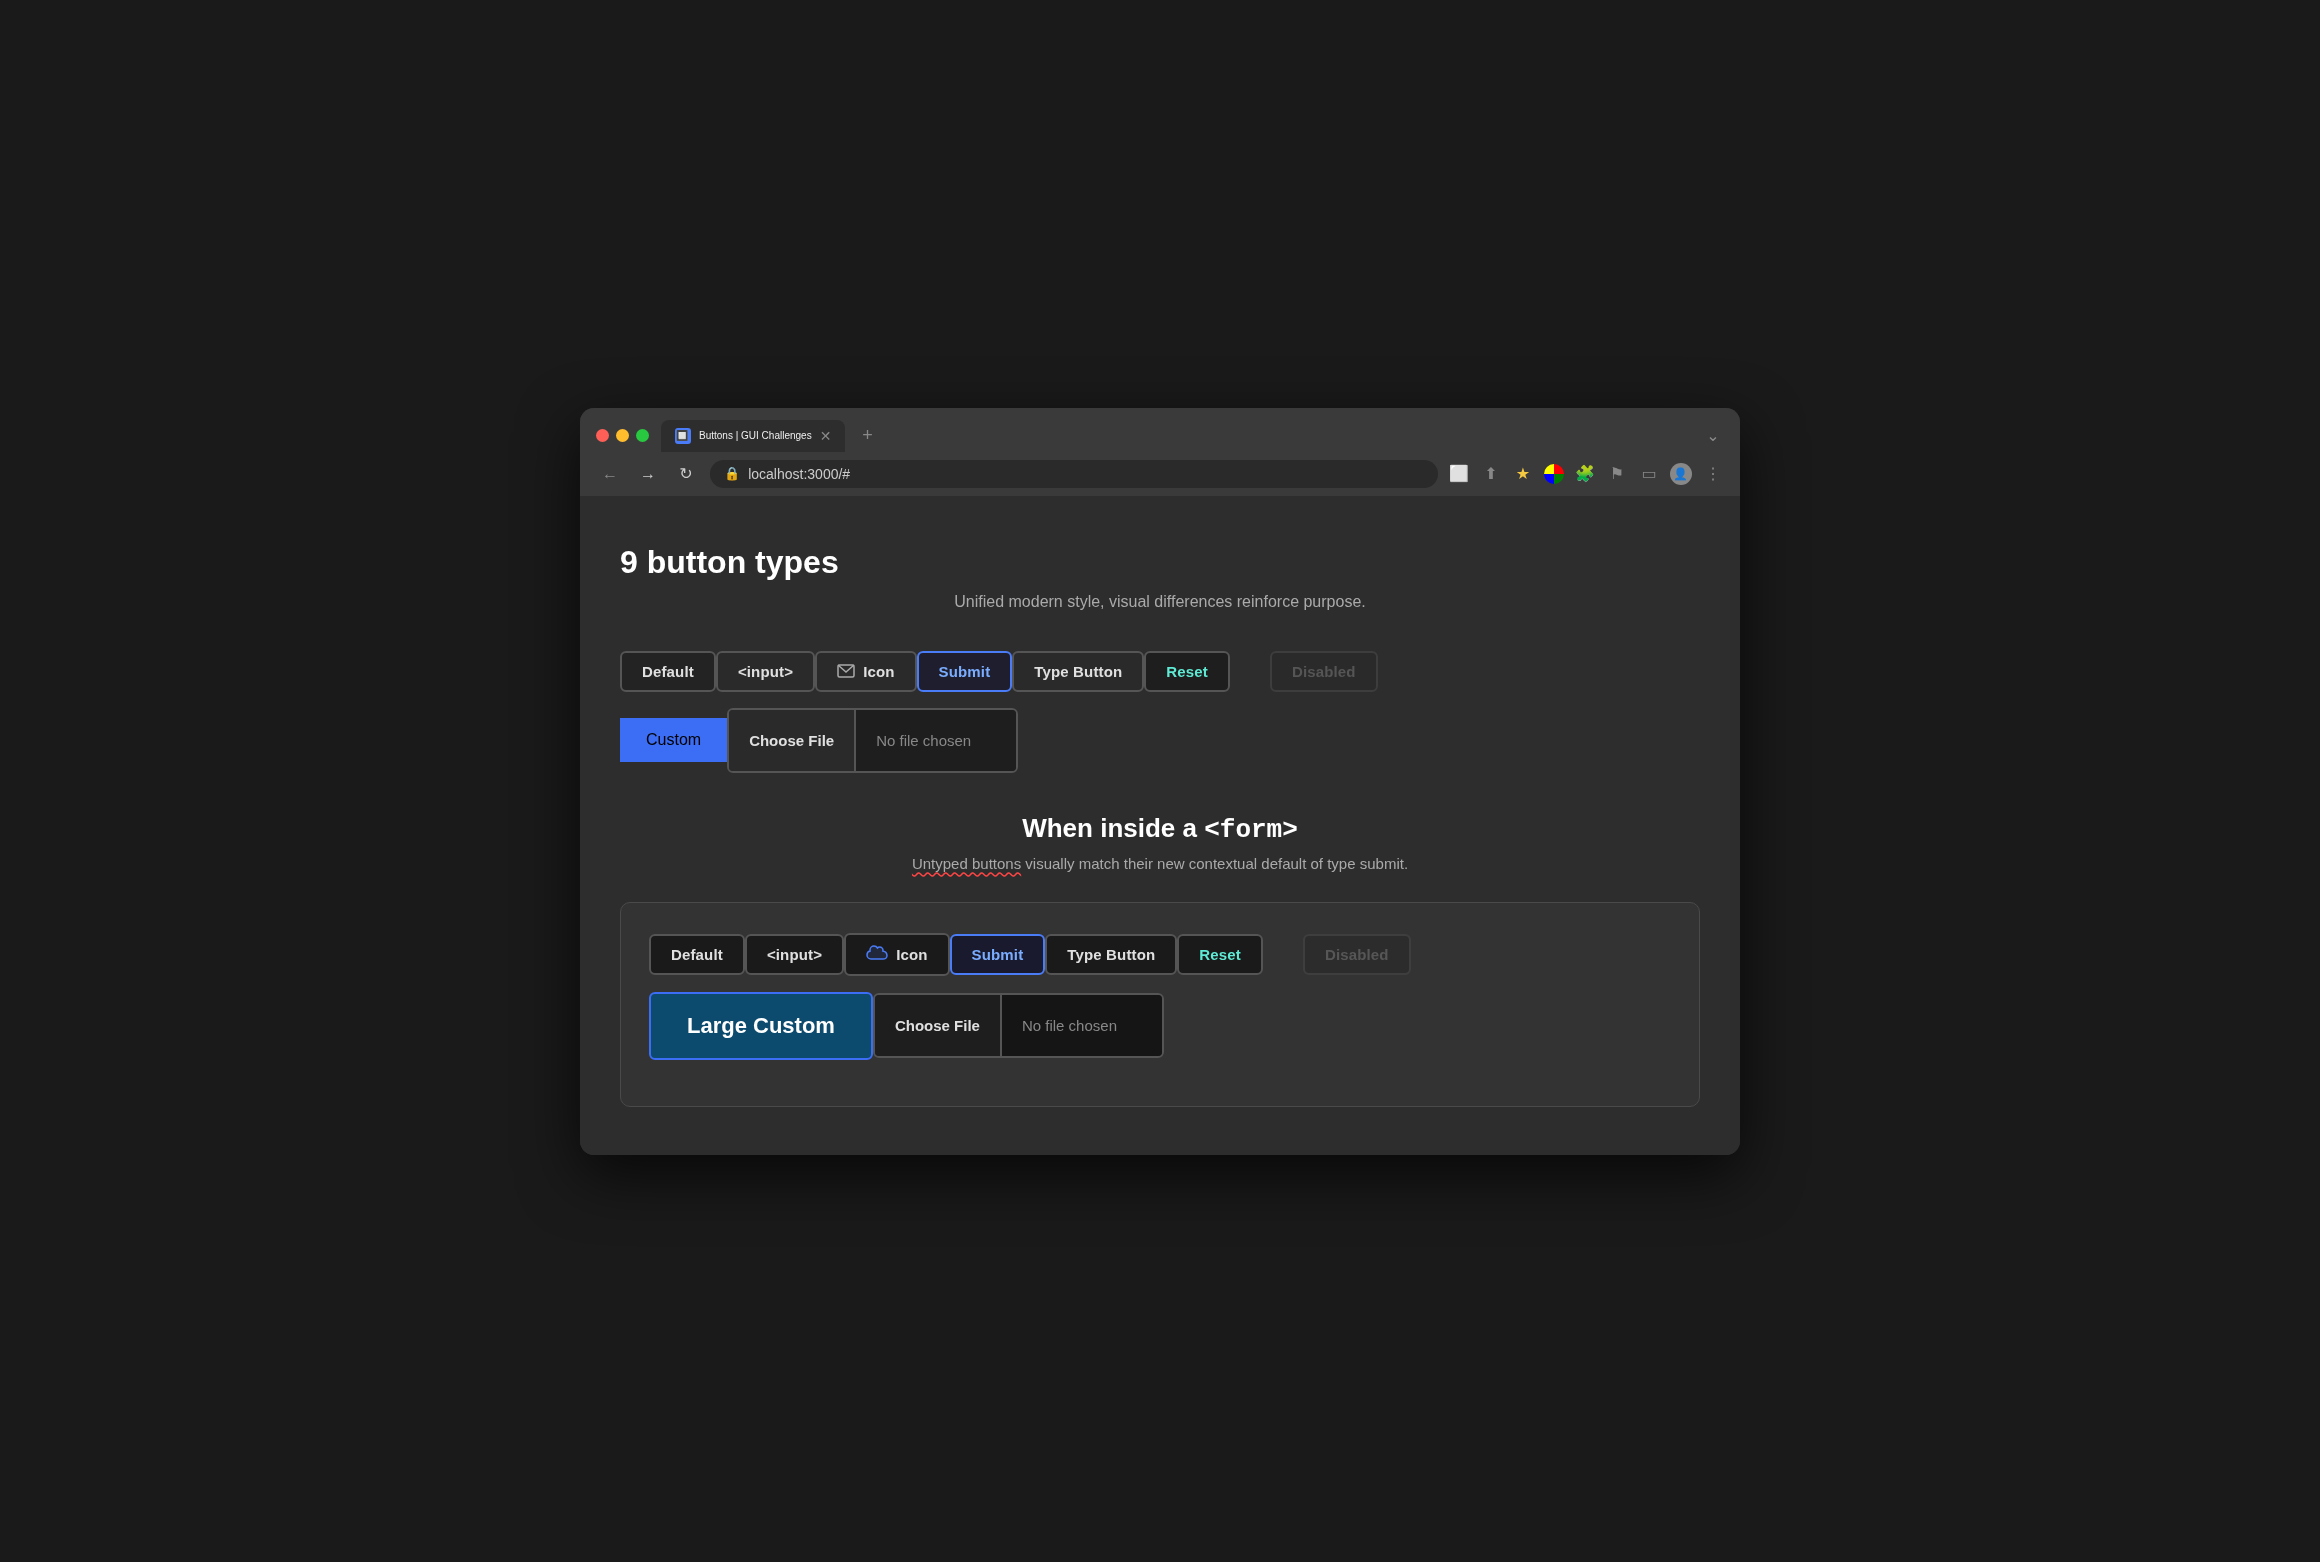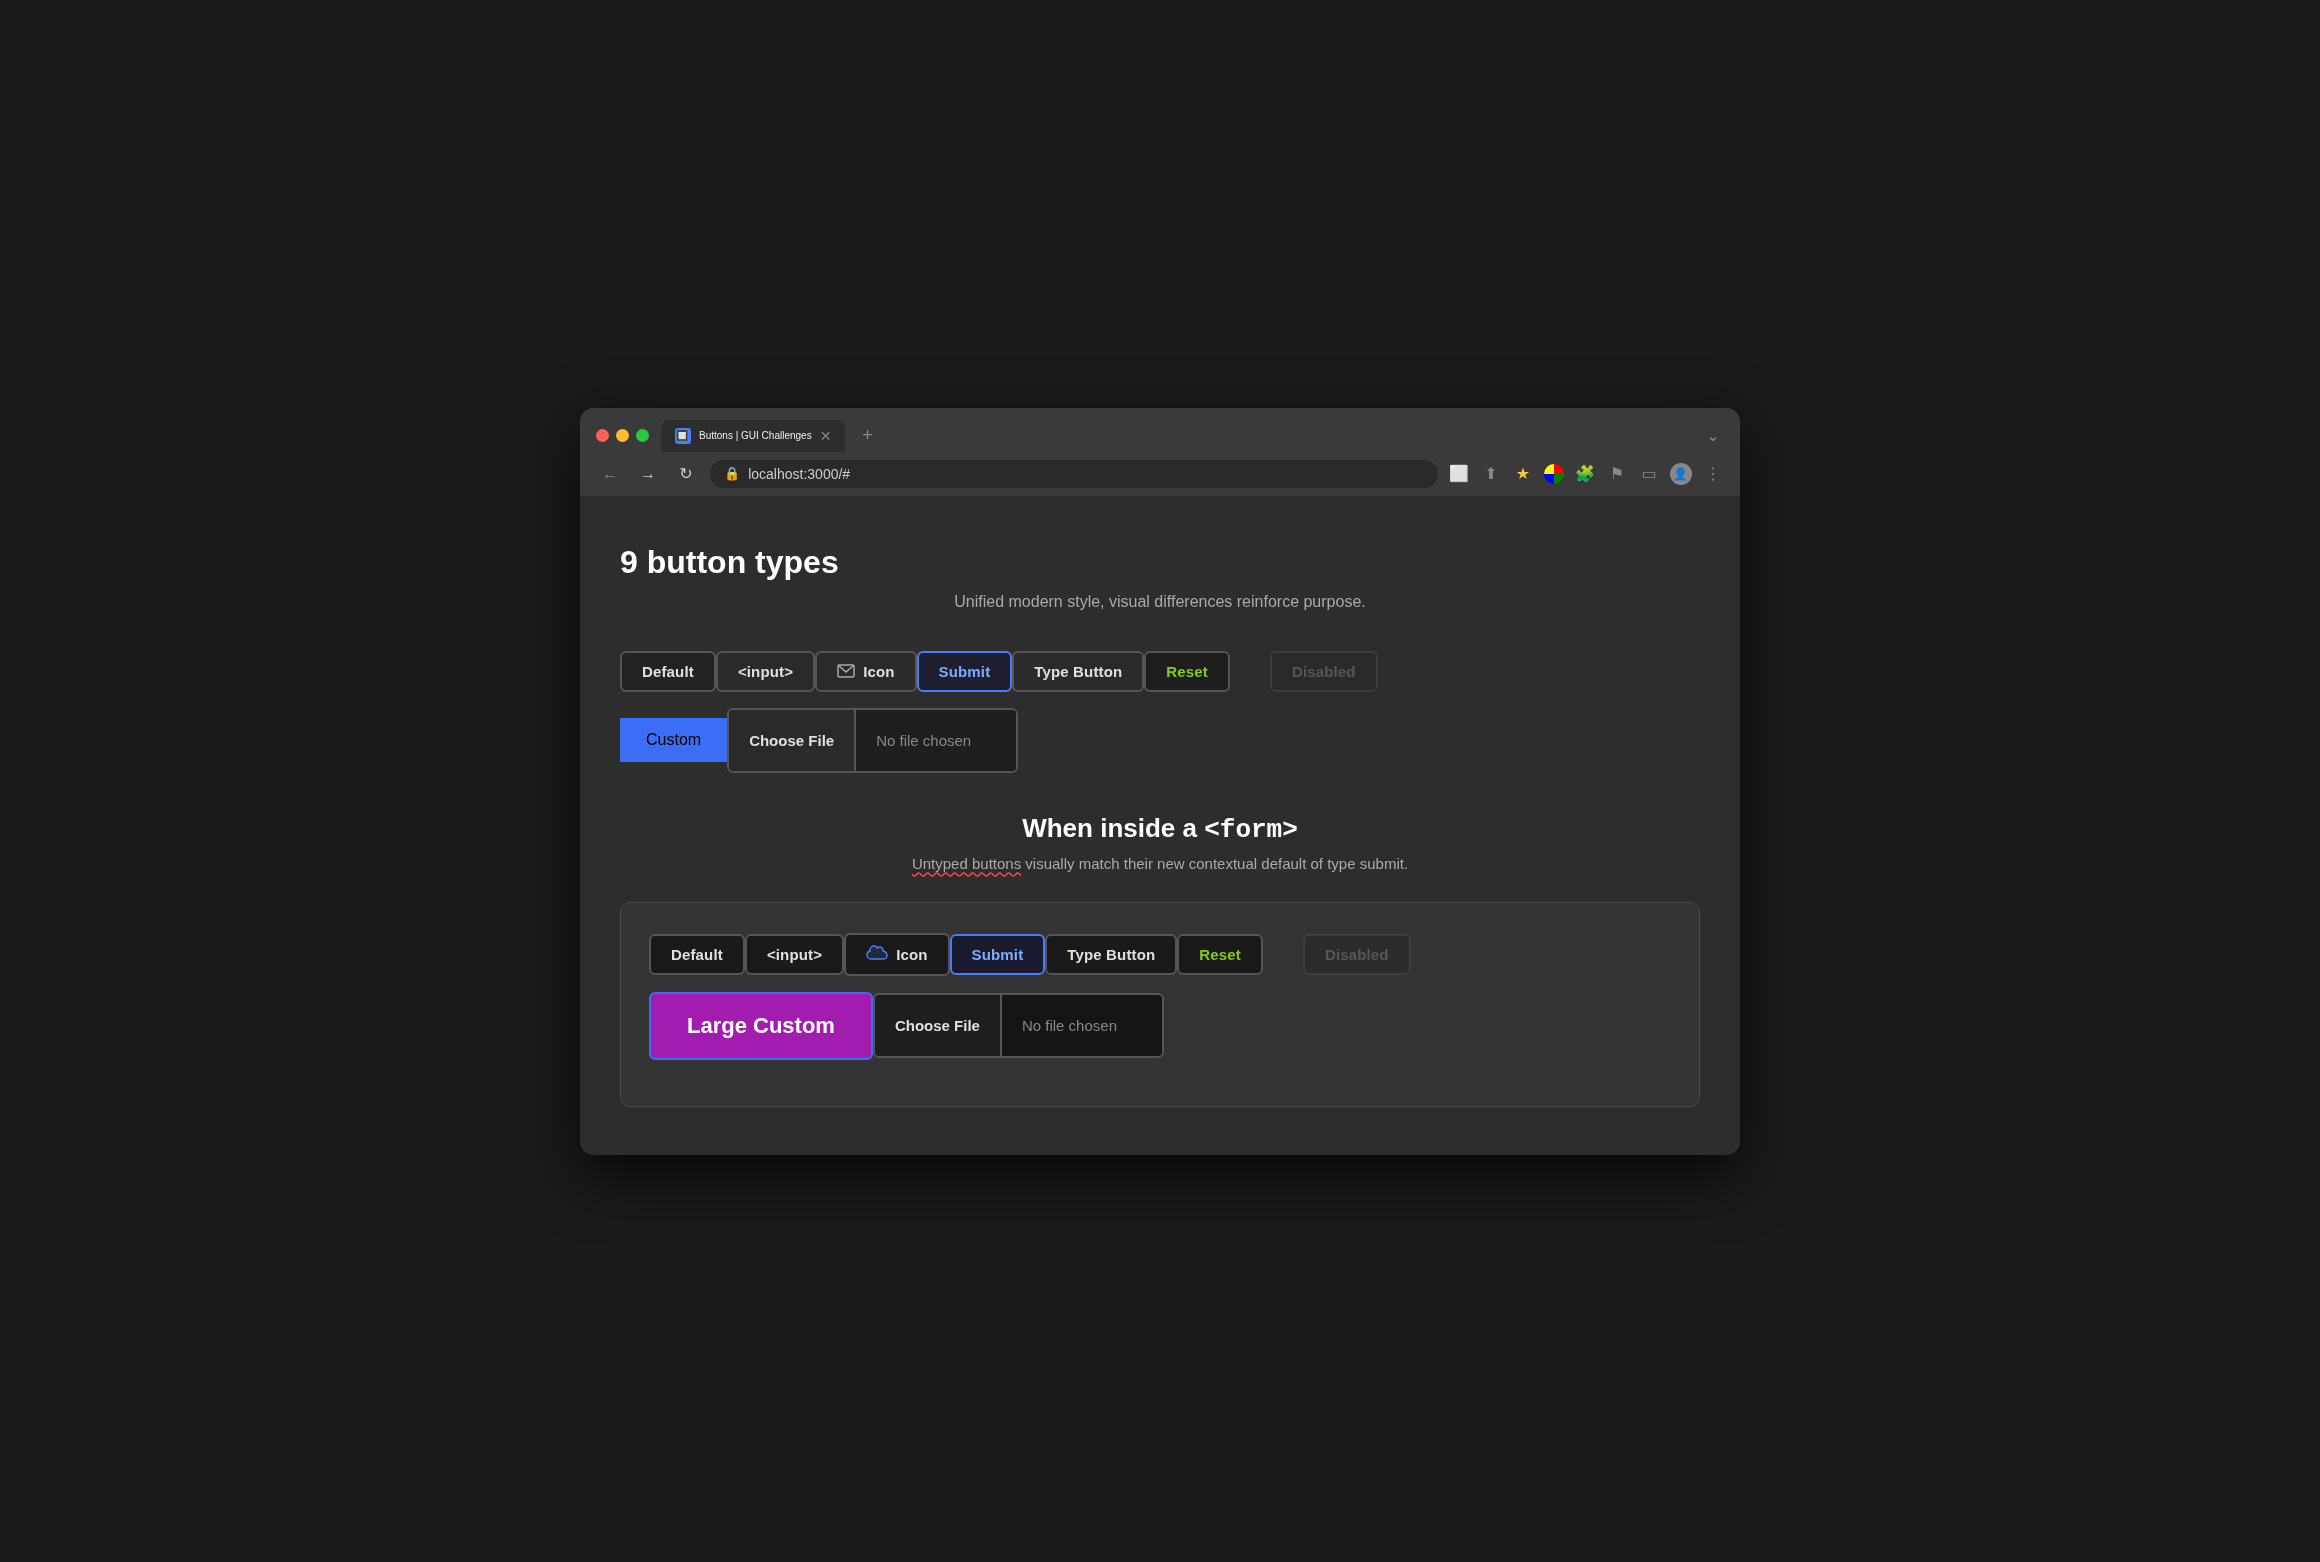--- a/index.html
+++ b/index.html
@@ -257,21 +257,21 @@
 
     .btn-type-button {
       background: #2a2a2a;
       border: 2px solid #555;
       color: #e0e0e0;
     }
 
     .btn-reset {
       background: #1e1e1e;
       border: 2px solid #555;
-      color: #84cc16;
+      color: #5eead4;
     }
 
     .btn-disabled {
       background: #2a2a2a;
       border: 2px solid #444;
       color: #666;
       cursor: not-allowed;
       opacity: 0.7;
       margin-left: 40px;
     }
@@ -281,21 +281,21 @@
       background: #3b6ef5;
       border: 2px solid #3b6ef5;
       color: #000000;
       font-size: 16px;
       font-weight: 400;
       padding: 11px 24px;
     }
 
     
     .btn-large-custom {
-      background: #a21caf;
+      background: #0c4a6e;
       border: 2px solid #3b6ef5;
       color: #ffffff;
       font-size: 22px;
       font-weight: 700;
       padding: 19px 36px;
       border-radius: 6px;
     }
 
     
     .file-input-wrapper {

